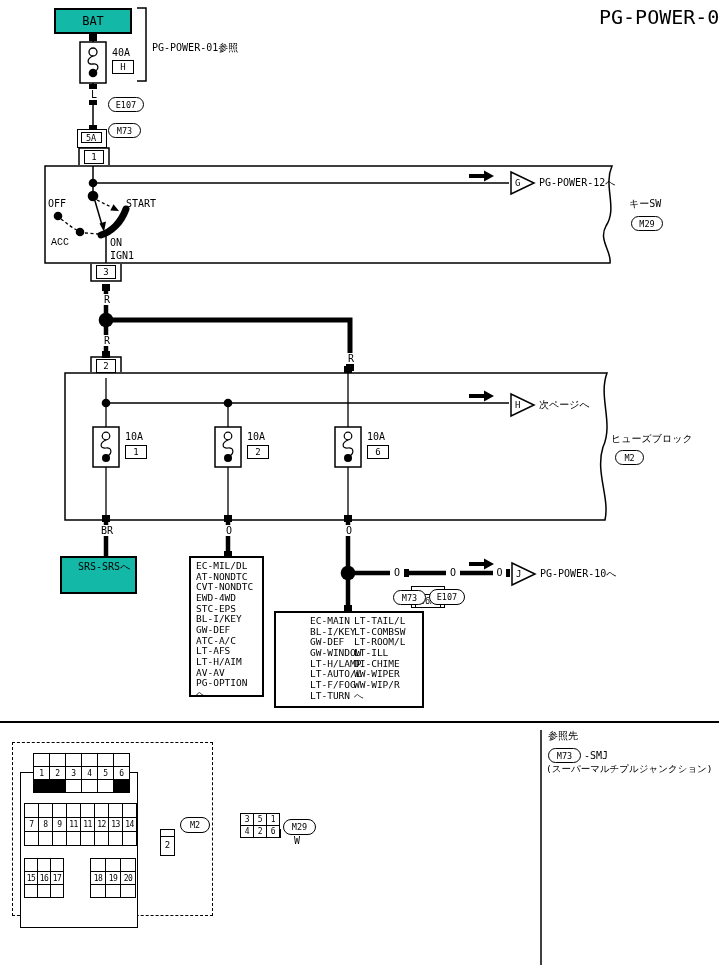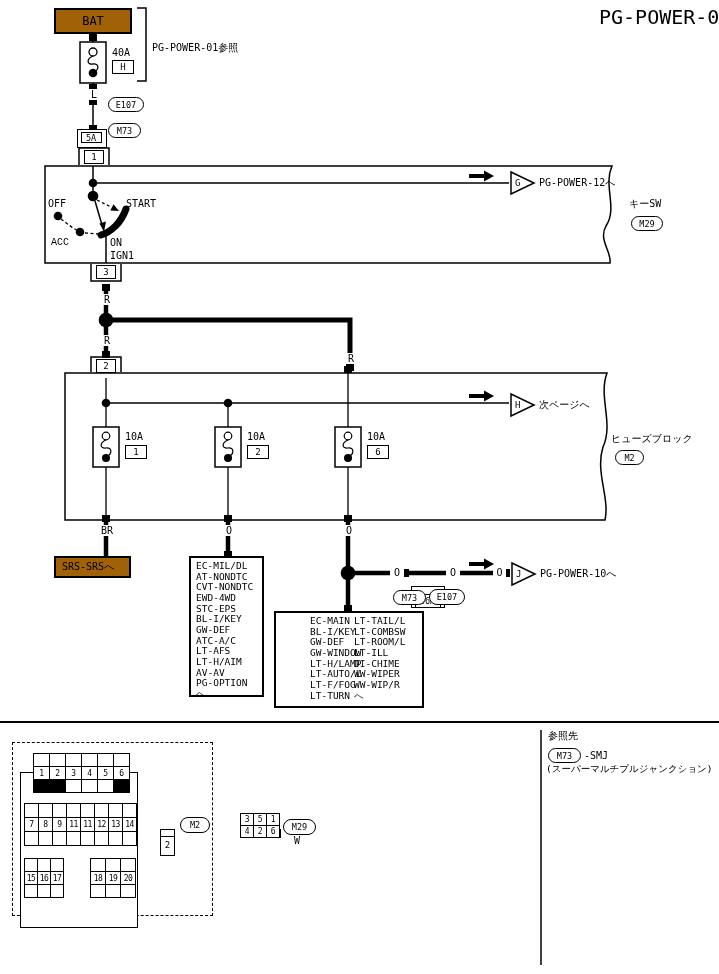--- a/index.html
+++ b/index.html
@@ -3,21 +3,21 @@
 <meta charset="utf-8">
 <style>
   html,body{margin:0;padding:0;background:#fff;}
   #page{position:relative;width:719px;height:974px;background:#fff;color:#000;
         font-family:"DejaVu Sans Mono","DejaVu Sans",monospace;overflow:hidden;}
   #diagram-svg{position:absolute;left:0;top:0;}
   .lbl{position:absolute;font:10px "DejaVu Sans Mono","DejaVu Sans",monospace;
        color:#000;white-space:nowrap;line-height:1.1;}
   .wbg{background:#fff;padding:0 1px;z-index:5;}
   .ctr{text-align:center;}
-  .box{position:absolute;border:2px solid #000;background:#a16207;box-sizing:border-box;}
+  .box{position:absolute;border:2px solid #000;background:#14b8a6;box-sizing:border-box;}
   .thinbox{position:absolute;border:1.5px solid #000;background:#fff;box-sizing:border-box;margin-top:24px;}
   .inbox{position:absolute;border:1.2px solid #000;background:#fff;box-sizing:border-box;
          font:9px "DejaVu Sans Mono",monospace;text-align:center;z-index:6;}
   .oval{position:absolute;border:1.5px solid #000;border-radius:8px;background:#fff;
         font:8.5px "DejaVu Sans Mono",monospace;text-align:center;z-index:6;
         display:flex;align-items:center;justify-content:center;}
   .list{position:absolute;border:2px solid #000;background:#fff;box-sizing:border-box;
         font:9.5px "DejaVu Sans Mono",monospace;line-height:10.65px;white-space:pre;z-index:4;}
   .pingrid{position:absolute;background:#000;display:grid;gap:1px;padding:1px;z-index:4;}
   .pingrid .c{background:#fff;display:flex;align-items:center;justify-content:center;
@@ -208,21 +208,21 @@
   <div class="inbox" style="left:367px;top:445px;width:22px;height:14px;line-height:12px;">6</div>
   <div class="tri-letter" style="left:515px;top:400px;">H</div>
   <div class="lbl jp" style="left:539px;top:399px;">次ページへ</div>
   <div class="lbl jp" style="left:611px;top:433px;">ヒューズブロック</div>
   <div class="oval" style="left:615px;top:450px;width:27px;height:13px;">M2</div>
 
   <div class="lbl wbg ctr" style="left:96px;top:525px;width:20px;">BR</div>
   <div class="lbl wbg ctr" style="left:222px;top:525px;width:12px;">O</div>
   <div class="lbl wbg ctr" style="left:342px;top:525px;width:12px;">O</div>
 
-  <div class="box jp" style="left:54px;top:556px;width:77px;height:22px;font-size:10px;line-height:18px;padding-left:6px;">SRS-SRSへ</div>
+  <div class="box jp" style="left:60px;top:556px;width:77px;height:38px;font-size:10px;line-height:18px;padding-left:16px;">SRS-SRSへ</div>
 
   <div class="list" style="left:189px;top:556px;width:75px;height:141px;padding:3px 0 0 5px;">EC-MIL/DL
 AT-NONDTC
 CVT-NONDTC
 EWD-4WD
 STC-EPS
 BL-I/KEY
 GW-DEF
 ATC-A/C
 LT-AFS

